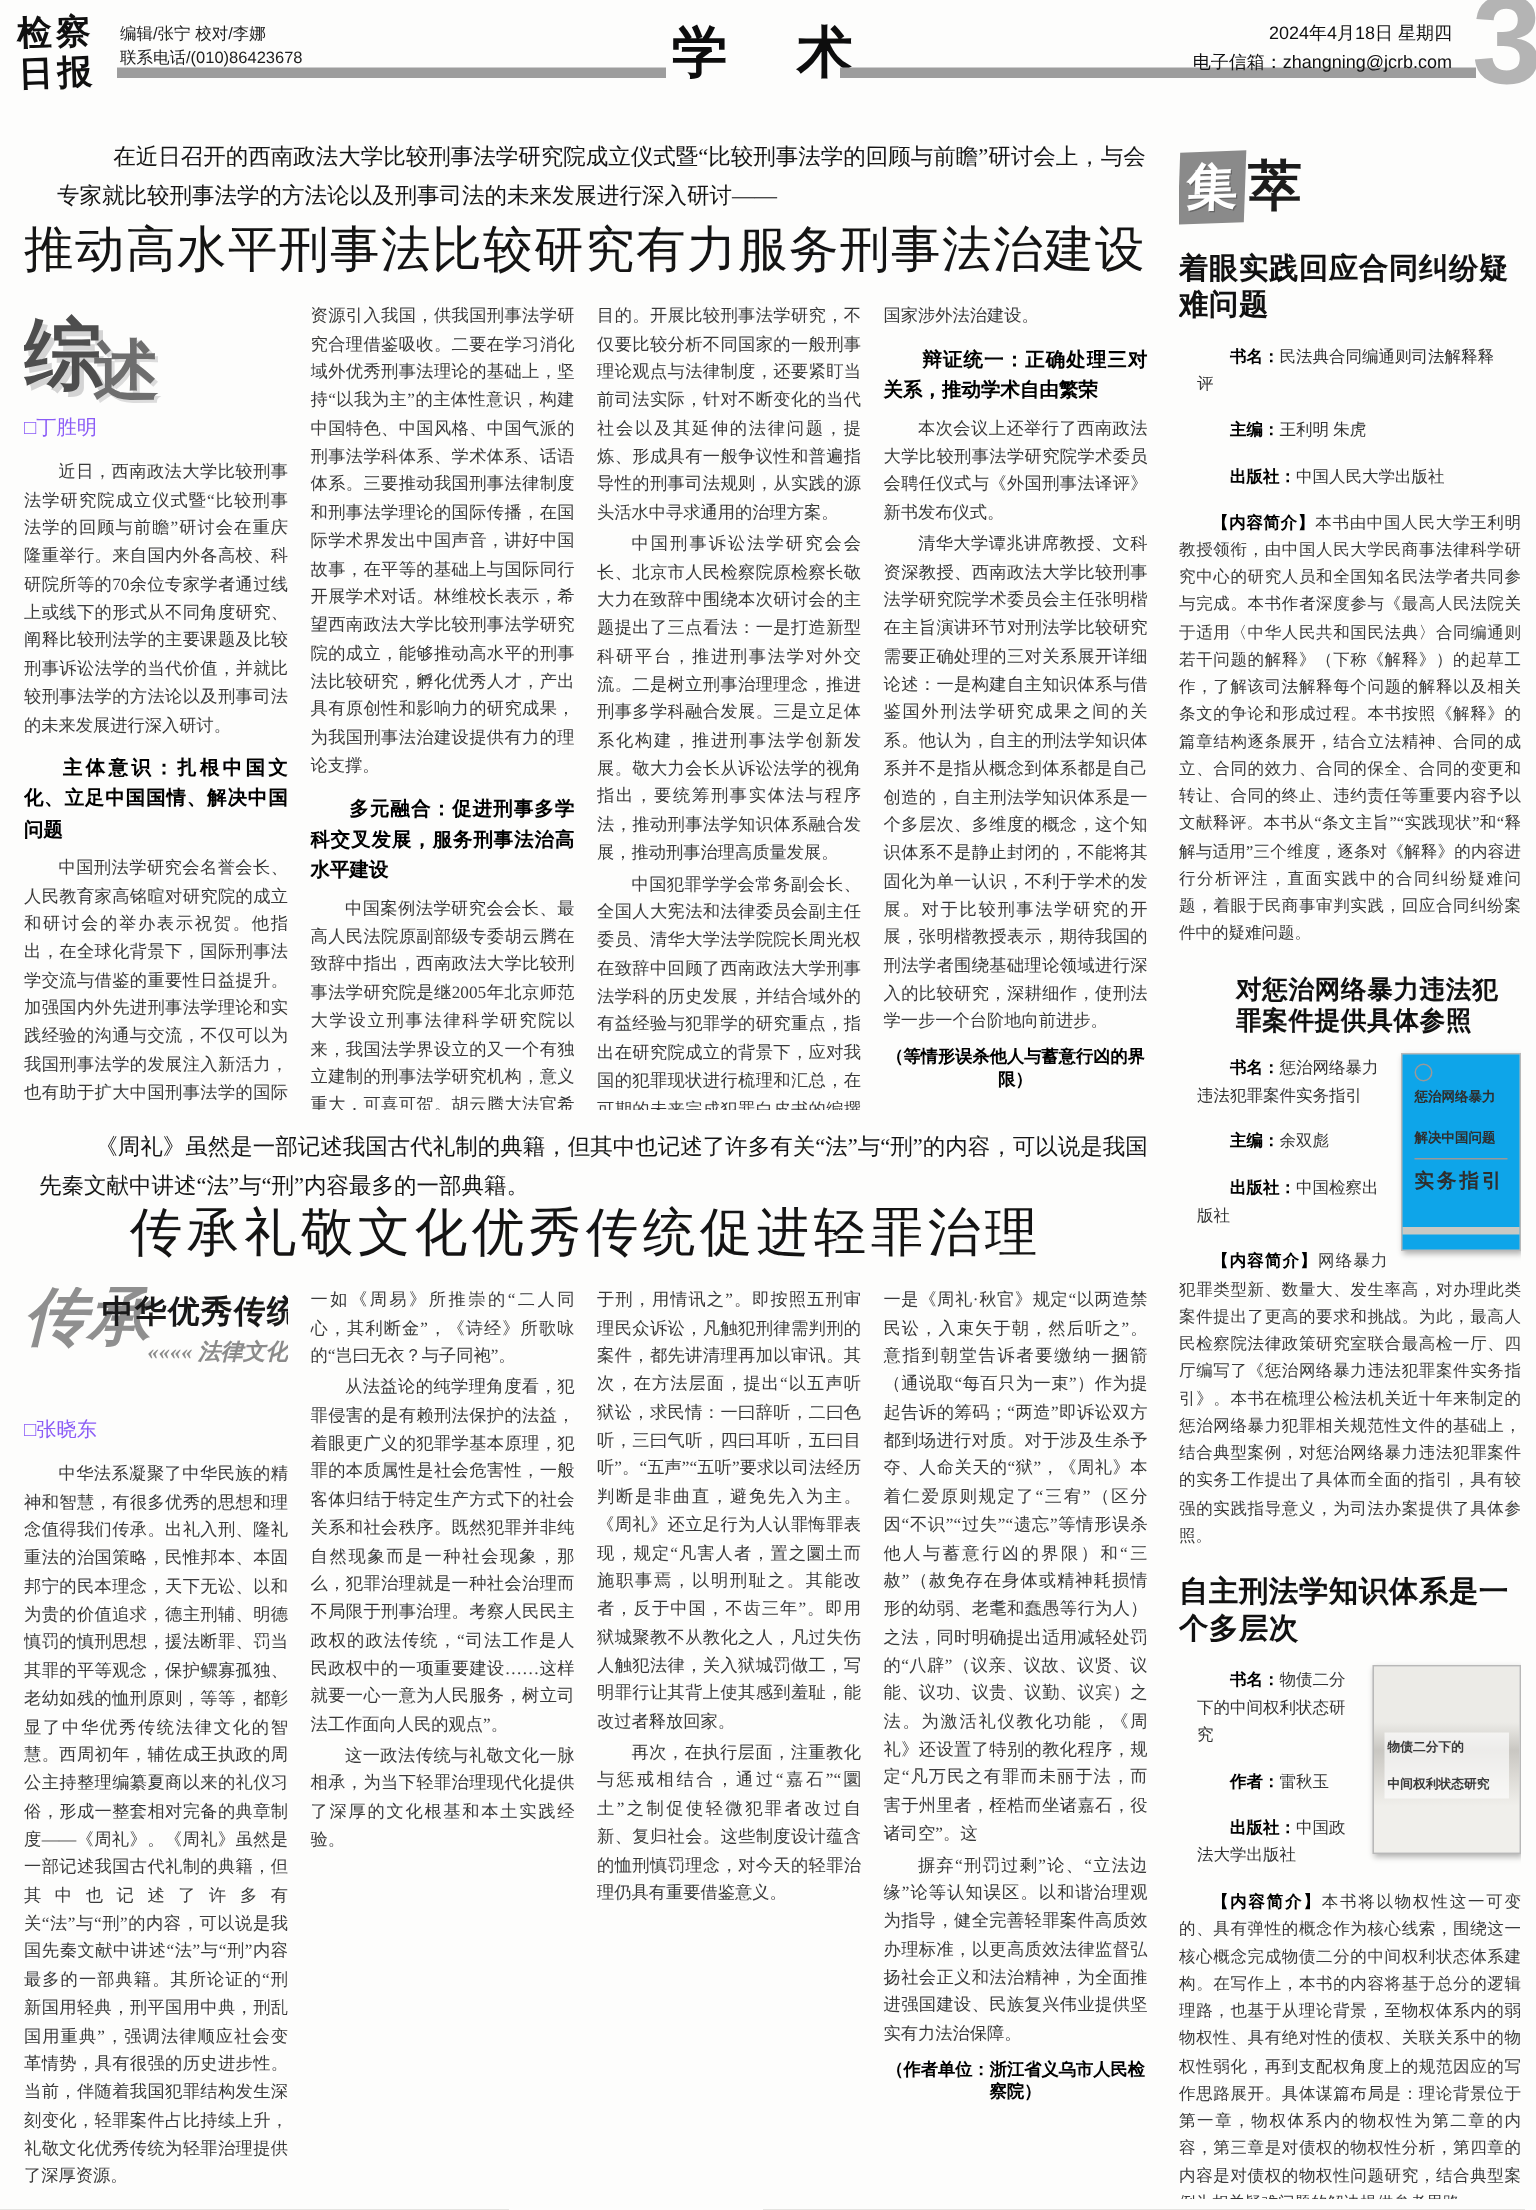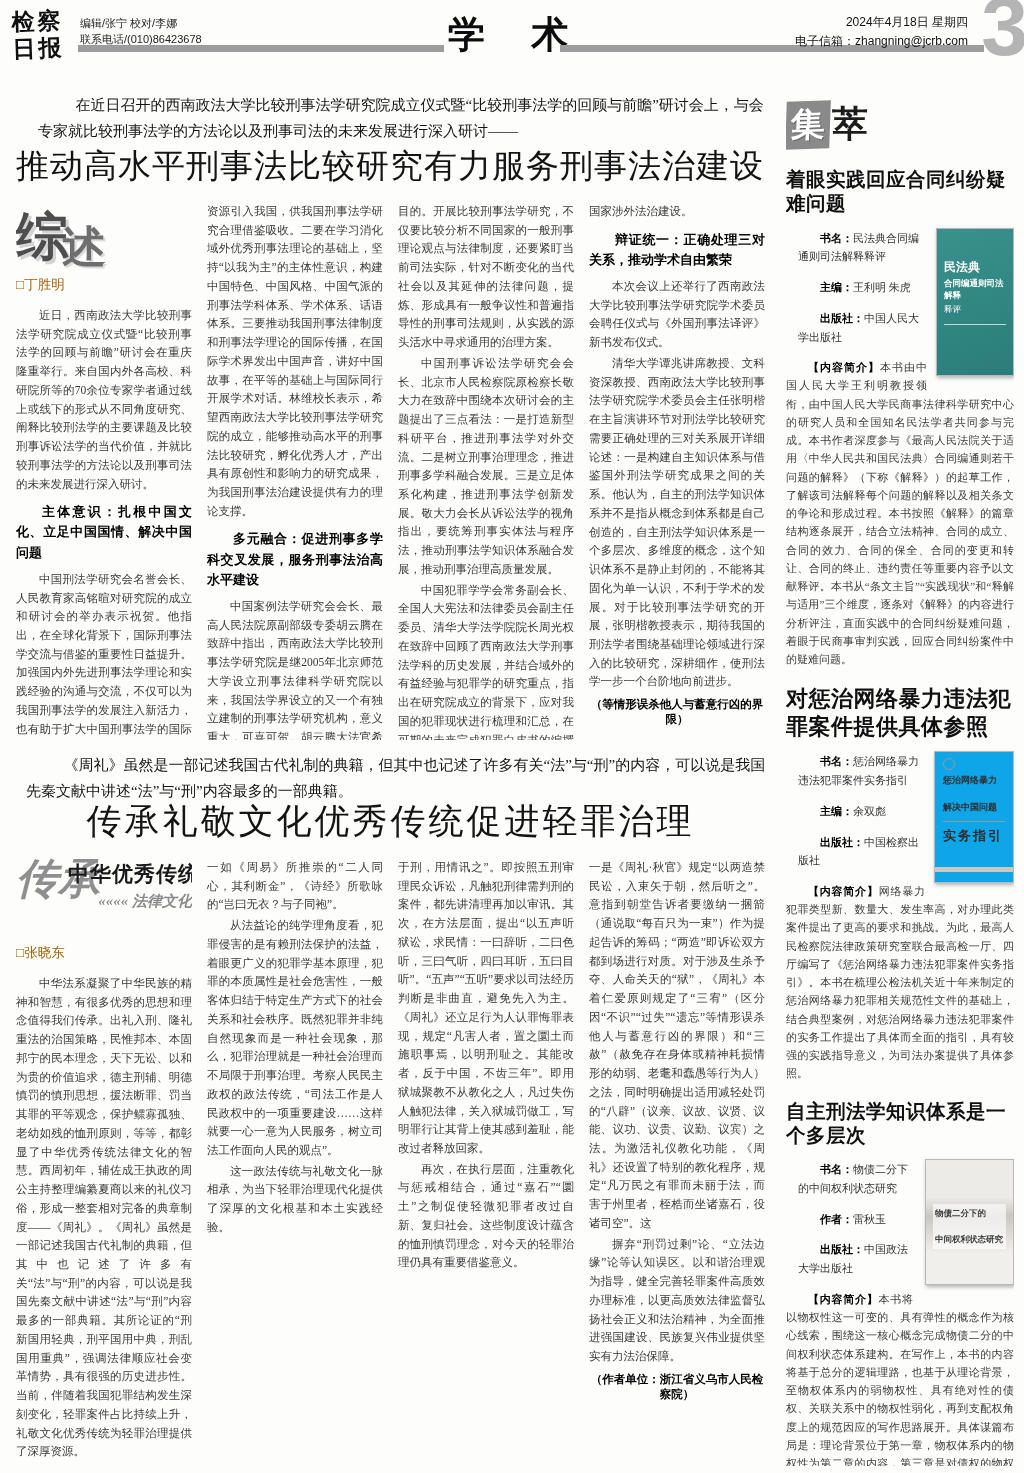--- a/index.html
+++ b/index.html
@@ -21,21 +21,21 @@
         font-weight:bold;font-size:84px;color:#b4b4b4;line-height:1;}
   
   .lead{position:absolute;font-size:15px;line-height:1.75;color:#151515;text-indent:2.5em;}
   .headline{position:absolute;font-weight:normal;color:#141414;white-space:nowrap;margin:0;}
   .cols{position:absolute;display:flex;gap:15px;}
   .col{width:176px;flex:none;overflow:hidden;}
   p.body{font-size:11.5px;line-height:1.63;text-align:justify;text-indent:2em;margin:0 0 2px;color:#3a3a3a;}
   p.body.cont{text-indent:0;}
   h4.sub{font-family:"Liberation Sans",sans-serif;font-weight:bold;font-size:13px;line-height:1.55;
         color:#000;margin:9px 0 7px;text-indent:2em;text-align:justify;}
-  .byline{font-size:13.5px;color:#a16207;margin:8px 0 12px;}
+  .byline{font-size:13.5px;color:#8b5cf6;margin:8px 0 12px;}
   .endnote{font-family:"Liberation Sans",sans-serif;font-weight:bold;font-size:11.5px;text-align:center;margin-top:6px;color:#000;}
   
   .tag1{height:66px;position:relative;margin-bottom:4px;}
   .tag1 .t1a{font-size:52px;font-weight:bold;color:#4e4e4e;text-shadow:3px 3px 0 #d4d4d4;}
   .tag1 .t1b{font-size:44px;font-weight:bold;color:#6e6e6e;margin-left:-6px;position:relative;top:8px;
         text-shadow:2px 2px 0 #dcdcdc;}
   .tag2{position:relative;height:56px;margin-bottom:12px;}
   .tag2 .t2a{display:inline-block;background:#8a8a8a;color:#fff;font-size:34px;font-weight:bold;
         padding:1px 5px;transform:skew(-4deg) rotate(-2deg);text-shadow:1px 1px 0 #666;}
   .tag2 .t2b{font-size:36px;font-weight:bold;color:#1c1c1c;margin-left:2px;}
@@ -43,38 +43,38 @@
   .tag3 .t3a{font-size:42px;font-weight:bold;color:#8f8f8f;font-style:italic;line-height:1;}
   .tag3 .t3r{position:absolute;left:52px;top:2px;width:124px;}
   .tag3 .t3b{font-size:21px;font-weight:bold;color:#191919;letter-spacing:1px;white-space:nowrap;}
   .tag3 .t3c{display:block;text-align:right;font-size:15px;font-weight:bold;color:#8b8b8b;
         font-style:italic;margin-top:4px;white-space:nowrap;}
   
   .sidebar{position:absolute;left:786px;top:100px;width:228px;height:1366px;overflow:hidden;}
   .book{margin-bottom:17px;}
   .book h3{font-weight:bold;color:#111;margin:0 0 9px;line-height:1.25;letter-spacing:0.5px;}
   .book h3.song{font-size:19.5px;font-family:"Liberation Serif",serif;font-weight:600;}
-  .book h3.hei{font-size:22px;font-family:"Liberation Sans",sans-serif;}
+  .book h3.hei{font-size:17px;font-family:"Liberation Sans",sans-serif;margin-left:38px;}
   .meta{font-size:11px;line-height:1.7;margin:12px;text-indent:2em;color:#333;}
   .meta b{color:#000;}
   .intro{font-size:11px;line-height:1.66;text-align:justify;text-indent:2em;margin:9px 0 0;color:#3a3a3a;}
   .intro .lbl{font-weight:bold;color:#000;}
   .cover{float:right;margin:2px 0 6px 9px;border:1px solid #b8b8b8;box-shadow:1px 2px 4px rgba(0,0,0,.3);
         position:relative;box-sizing:border-box;}
   .cover span{display:block;}
   .cover1{width:78px;height:148px;background:linear-gradient(160deg,#39918c,#2b7d7a);color:#fff;padding:30px 7px 0;}
   .cover1 .cA{font-size:12px;font-weight:bold;}
   .cover1 .cB{font-size:8.5px;font-weight:bold;margin-top:2px;line-height:1.4;}
   .cover1 .cC{font-size:8.5px;margin-top:2px;border-bottom:1px solid rgba(255,255,255,.7);padding-bottom:8px;}
   .cover2{width:80px;height:132px;background:#0ea5e9;color:#2e2e2e;padding:22px 8px 0;}
   .cover2:before{content:"";position:absolute;left:8px;top:6px;width:10px;height:10px;border:1px solid #999;border-radius:50%;}
   .cover2 .cA{font-size:9px;font-weight:bold;line-height:1.5;}
   .cover2 .cB{font-size:13px;font-weight:bold;letter-spacing:2px;margin-top:6px;border-top:1px solid #999;padding-top:5px;}
   .cover2:after{content:"";position:absolute;left:0;bottom:10px;width:100%;height:5px;background:#c9c9c4;}
-  .cover3{width:89px;height:126px;background:linear-gradient(#ecebe7 30%,#c9c7c2 45%,#dddbd6 60%,#f0efeb 75%);
+  .cover3{width:99px;height:126px;background:linear-gradient(#ecebe7 30%,#c9c7c2 45%,#dddbd6 60%,#f0efeb 75%);
         color:#3c3c3c;padding:44px 7px 0;margin-left:12px;}
   .cover3 .cA{font-size:8.5px;font-weight:bold;line-height:1.5;background:rgba(255,255,255,.65);padding:3px 2px;}
   .clear{clear:both;}
 </style>
 </head>
 <body>
 
 <div class="page">
 
   <div class="logo">
@@ -159,25 +159,20 @@
     </div>
   </div>
 
   <div class="sidebar">
     <div class="tag2">
       <span class="t2a">集</span><span class="t2b">萃</span>
     </div>
 
     <div class="book">
       <h3 class="song">着眼实践回应合同纠纷疑难问题</h3>
-      <div class="cover cover1">
-        <span class="cA">民法典</span>
-        <span class="cB">合同编通则司法解释</span>
-        <span class="cC">释评</span>
-      </div>
       <p class="meta"><b>书名：</b><span>民法典合同编通则司法解释释评</span></p>
       <p class="meta"><b>主编：</b><span>王利明  朱虎</span></p>
       <p class="meta"><b>出版社：</b><span>中国人民大学出版社</span></p>
       <p class="intro"><span class="lbl">【内容简介】</span><span>本书由中国人民大学王利明教授领衔，由中国人民大学民商事法律科学研究中心的研究人员和全国知名民法学者共同参与完成。本书作者深度参与《最高人民法院关于适用〈中华人民共和国民法典〉合同编通则若干问题的解释》（下称《解释》）的起草工作，了解该司法解释每个问题的解释以及相关条文的争论和形成过程。本书按照《解释》的篇章结构逐条展开，结合立法精神、合同的成立、合同的效力、合同的保全、合同的变更和转让、合同的终止、违约责任等重要内容予以文献释评。本书从“条文主旨”“实践现状”和“释解与适用”三个维度，逐条对《解释》的内容进行分析评注，直面实践中的合同纠纷疑难问题，着眼于民商事审判实践，回应合同纠纷案件中的疑难问题。</span></p>
       <div class="clear"></div>
     </div>
 
     <div class="book">
       <h3 class="hei">对惩治网络暴力违法犯罪案件提供具体参照</h3>
       <div class="cover cover2">

